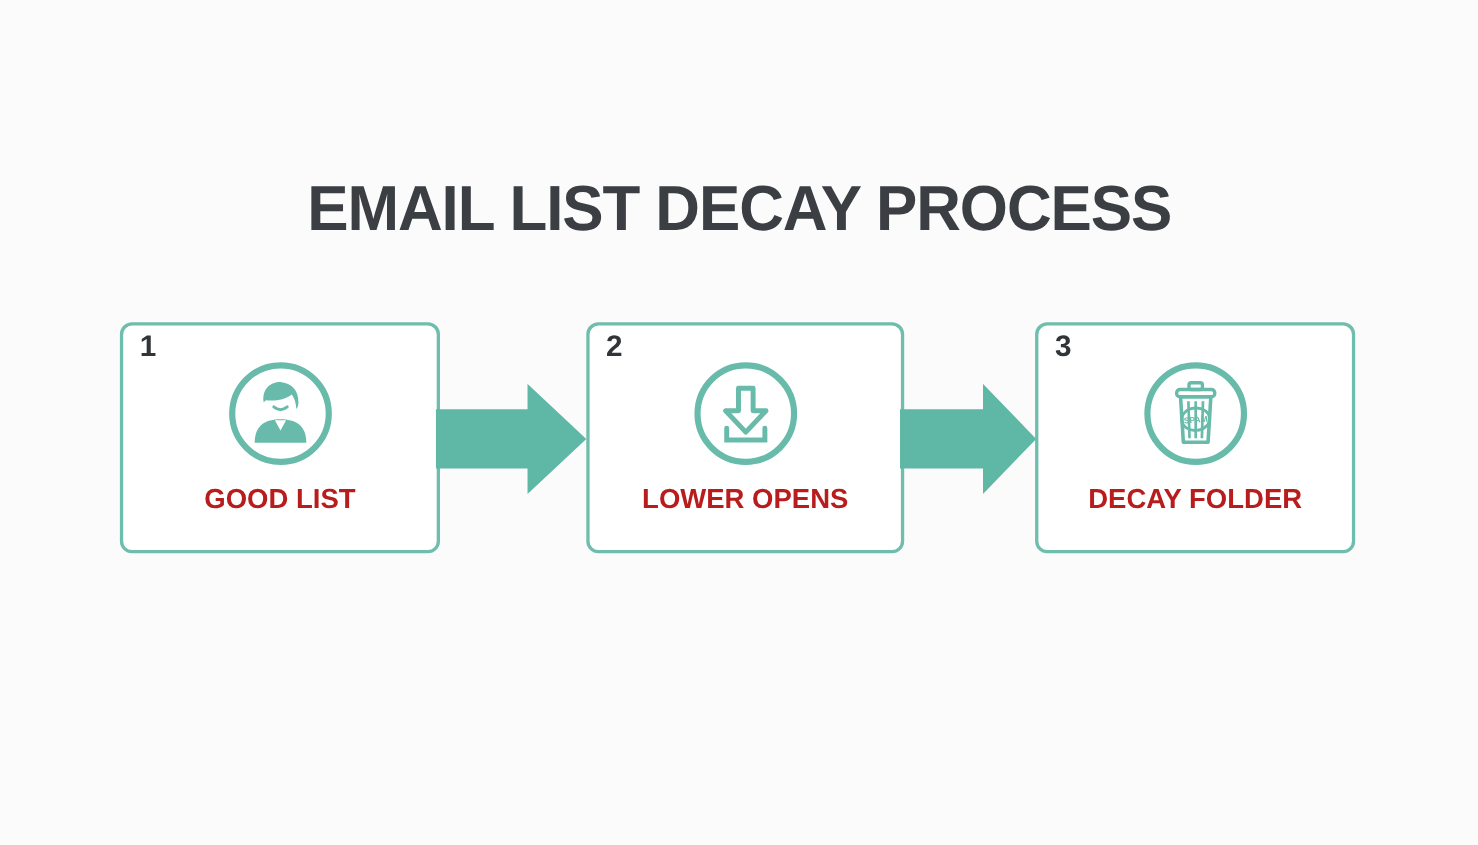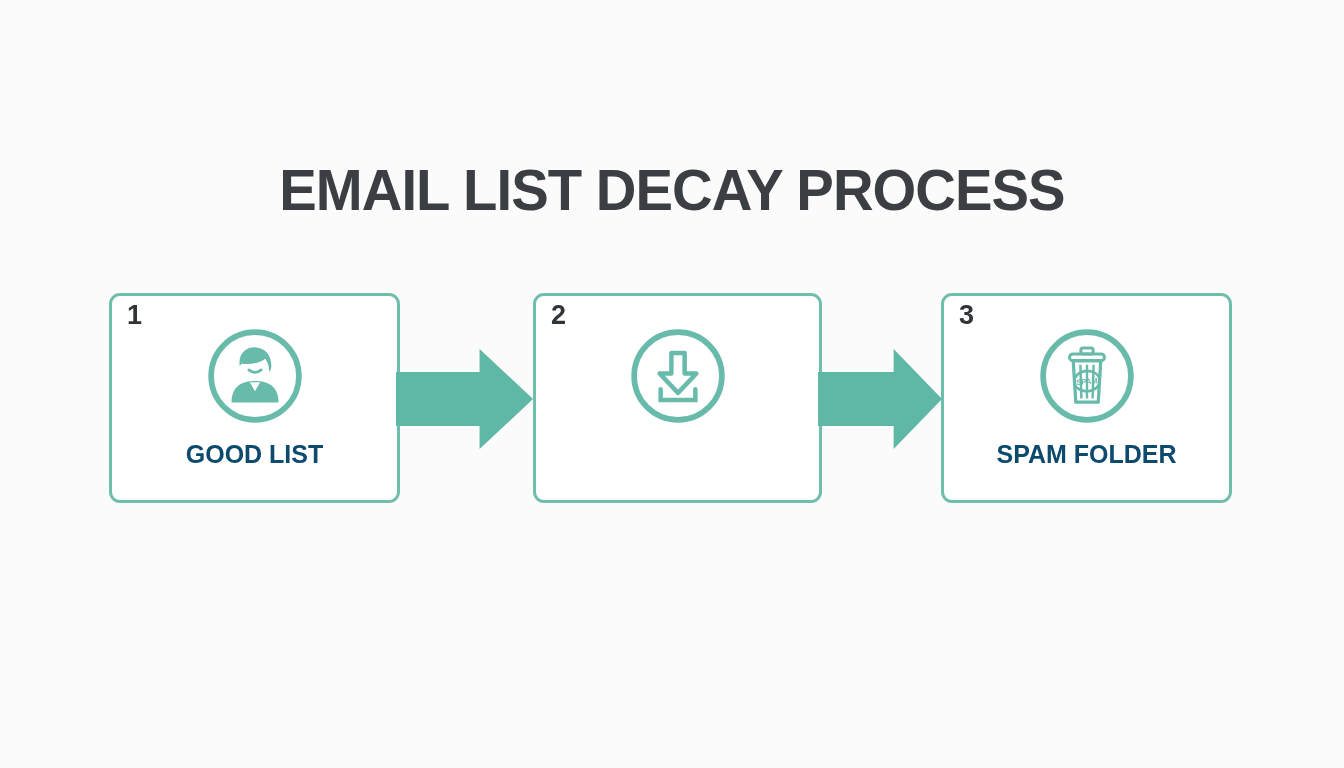--- a/index.html
+++ b/index.html
@@ -53,21 +53,21 @@
   }
   .step-label {
     position: absolute;
     top: 144px;
     left: 0;
     width: 100%;
     text-align: center;
     font-size: 25px;
     font-weight: bold;
     letter-spacing: 0px;
-    color: #0c4a6e;
+    color: #b91c1c;
   }
   .flow-arrow {
     position: absolute;
     top: 349px;
     height: 100px;
     background: #5fb7a5;
     clip-path: polygon(0 23%, 61% 23%, 61% 0, 100% 50%, 61% 100%, 61% 77%, 0 77%);
   }
   .arrow-1 { left: 396px; width: 137px; }
   .arrow-2 { left: 818px; width: 124px; }
@@ -103,36 +103,37 @@
 
   <div class="step-card card-2">
     <div class="step-number">2</div>
     <svg class="step-icon" viewBox="0 0 96 96">
       <circle cx="48" cy="48" r="43" class="teal-stroke" stroke-width="5.5"></circle>
 
       <path class="teal-stroke" stroke-width="4.4" stroke-linejoin="round" d="M41.5,25.5 h13 v20 h11.5 L48,64.5 L30,45.5 h11.5 Z"></path>
 
       <path class="teal-stroke" stroke-width="4.4" stroke-linecap="round" d="M31,61 v10.5 h34 V61"></path>
     </svg>
+    <div class="step-label">LOWER OPENS</div>
   </div>
 
   <div class="flow-arrow arrow-2"></div>
 
   <div class="step-card card-3">
     <div class="step-number">3</div>
     <svg class="step-icon" viewBox="0 0 96 96">
       <circle cx="48" cy="48" r="43" class="teal-stroke" stroke-width="5.5"></circle>
 
       <rect x="42" y="20.5" width="12" height="6" rx="2" class="teal-stroke" stroke-width="3"></rect>
 
       <rect x="31" y="26.5" width="34" height="6.5" rx="3" class="teal-stroke" stroke-width="3"></rect>
 
       <path class="teal-stroke" stroke-width="3.2" stroke-linejoin="round" d="M34.5,33 h27 L59,73.5 h-22 Z"></path>
 
       <path class="teal-stroke" stroke-width="2.4" d="M41.5,37 l1,33 M48,37 v33 M54.5,37 l-1,33"></path>
 
       <ellipse cx="48" cy="53" rx="12.5" ry="10" fill="#ffffff" class="teal-stroke" stroke-width="2.6" transform="rotate(-4 48 53)"></ellipse>
       <text x="48" y="56" text-anchor="middle" font-size="7.5" font-weight="bold" fill="#68bbaa" transform="rotate(-4 48 53)" font-family="Liberation Sans, sans-serif">SPAM</text>
     </svg>
-    <div class="step-label">SPAM FOLDER</div>
+    <div class="step-label">DECAY FOLDER</div>
   </div>
 
 </div>
 
 </body></html>

